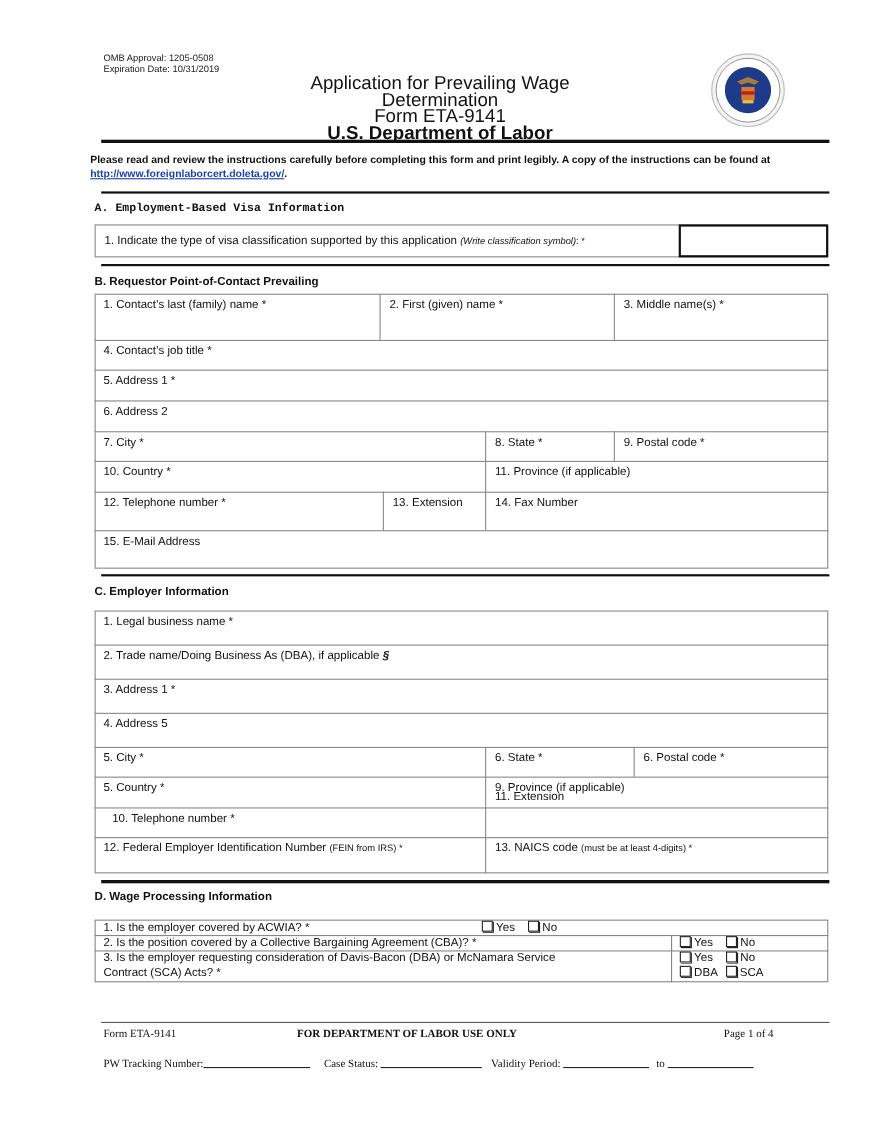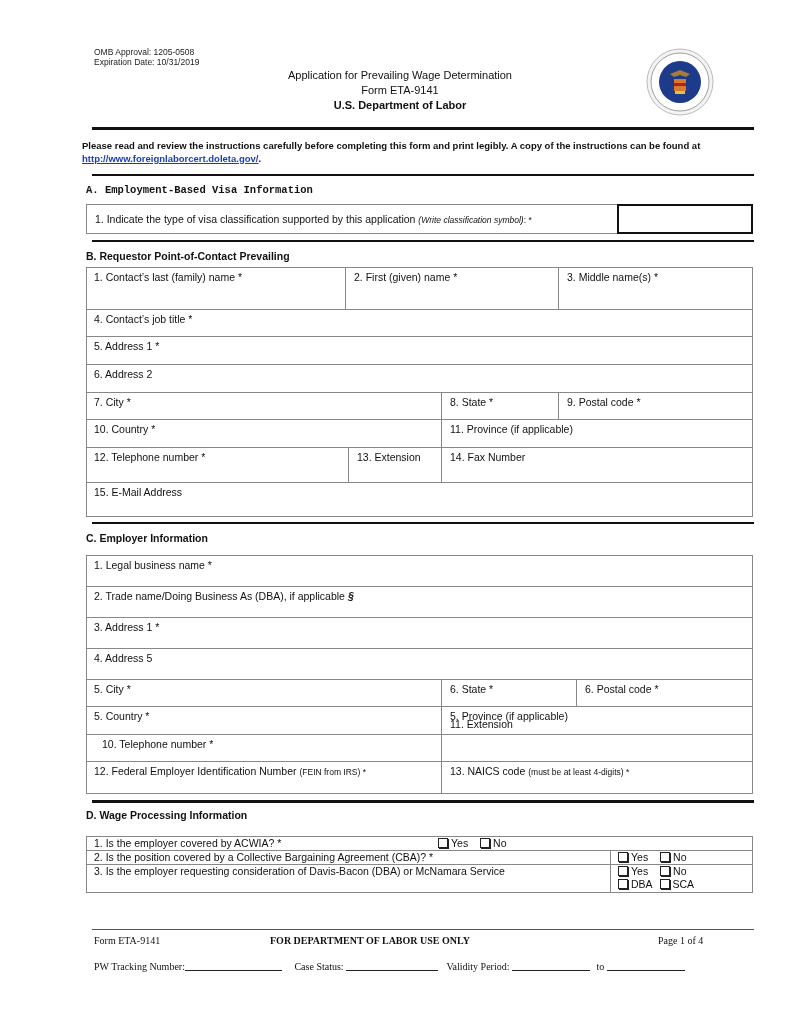--- a/index.html
+++ b/index.html
@@ -1,20 +1,20 @@
 <!DOCTYPE html>
 <html><head>
 <meta charset="utf-8">
 <style>
   html, body { margin:0; padding:0; background:#ffffff; }
   body { width:800px; height:1035px; position:relative; overflow:hidden;
          font-family:"Liberation Sans", sans-serif; color:#111; }
   .abs { position:absolute; }
   .omb { left:94px; top:47px; font-size:8.5px; line-height:10px; color:#222; }
-  .title { left:240px; top:68px; width:320px; text-align:center; font-size:11px; line-height:15px; }
+  .title { left:240px; top:68px; width:320px; text-align:center; font-size:17px; line-height:15px; }
   .title .bold { font-weight:bold; }
   .seal { left:646px; top:48px; width:68px; height:68px; }
   .rule { left:92px; width:662px; background:#111; }
   .instr { left:82px; top:140px; width:680px; font-size:9.5px; line-height:12.5px; font-weight:bold; }
   .instr a { color:#1a3fb5; text-decoration:underline; }
   .sec { left:86px; font-size:10.5px; font-weight:bold; }
   .box { position:absolute; border:1px solid #888; box-sizing:border-box; }
   .cell { position:absolute; box-sizing:border-box; font-size:10.5px; padding:4px 0 0 8px; }
   .hline { position:absolute; height:1px; background:#888; }
   .vline { position:absolute; width:1px; background:#888; }
@@ -117,21 +117,21 @@
 <div class="cell" style="left:86px;top:555px;">1.  Legal business name *</div>
 <div class="cell" style="left:86px;top:586px;">
   <span>2.  Trade name/Doing Business As (DBA), if applicable </span><b><i>§</i></b>
 </div>
 <div class="cell" style="left:86px;top:617px;">3.  Address 1 *</div>
 <div class="cell" style="left:86px;top:648px;">4.  Address 5</div>
 <div class="cell" style="left:86px;top:679px;">5.  City *</div>
 <div class="cell" style="left:442px;top:679px;">6.  State *</div>
 <div class="cell" style="left:577px;top:679px;">6.  Postal code *</div>
 <div class="cell" style="left:86px;top:706px;">5.  Country *</div>
-<div class="cell" style="left:442px;top:706px;">5.  Province (if applicable)</div>
+<div class="cell" style="left:442px;top:706px;">9.  Province (if applicable)</div>
 <div class="cell" style="left:86px;top:734px;padding-left:16px;">10.  Telephone number *</div>
 <div class="cell" style="left:442px;top:714px;">11.  Extension</div>
 <div class="cell" style="left:86px;top:761px;">
   <span>12.  Federal Employer Identification Number </span><span class="small">(FEIN from IRS)</span><span class="small"> *</span>
 </div>
 <div class="cell" style="left:442px;top:761px;">
   <span>13.  NAICS code </span><span class="small">(must be at least 4-digits)</span><span class="small"> *</span>
 </div>
 
 <div class="abs rule" style="top:800px;height:3px;"></div>
@@ -149,20 +149,21 @@
 </div>
 
 <div class="cell" style="left:86px;top:848px;padding-top:3px;">2.  Is the position covered by a Collective Bargaining Agreement (CBA)? *</div>
 <div class="cell" style="left:611px;top:848px;padding-top:3px;padding-left:7px;">
   <span class="opt"><span class="cb"></span><span>Yes</span></span>
   <span class="opt"><span class="cb"></span><span>No</span></span>
 </div>
 
 <div class="cell" style="left:86px;top:862px;padding-top:3px;line-height:13px;">
   <div>3. Is the employer requesting consideration of Davis-Bacon (DBA) or McNamara Service</div>
+  <div>Contract (SCA) Acts? *</div>
 </div>
 <div class="cell" style="left:611px;top:862px;padding-top:3px;padding-left:7px;line-height:13px;">
   <div>
     <span class="opt"><span class="cb"></span><span>Yes</span></span>
     <span class="opt"><span class="cb"></span><span>No</span></span>
   </div>
   <div>
     <span class="opt" style="margin-right:4px;"><span class="cb"></span><span>DBA</span></span>
     <span class="opt"><span class="cb"></span><span>SCA</span></span>
   </div>

